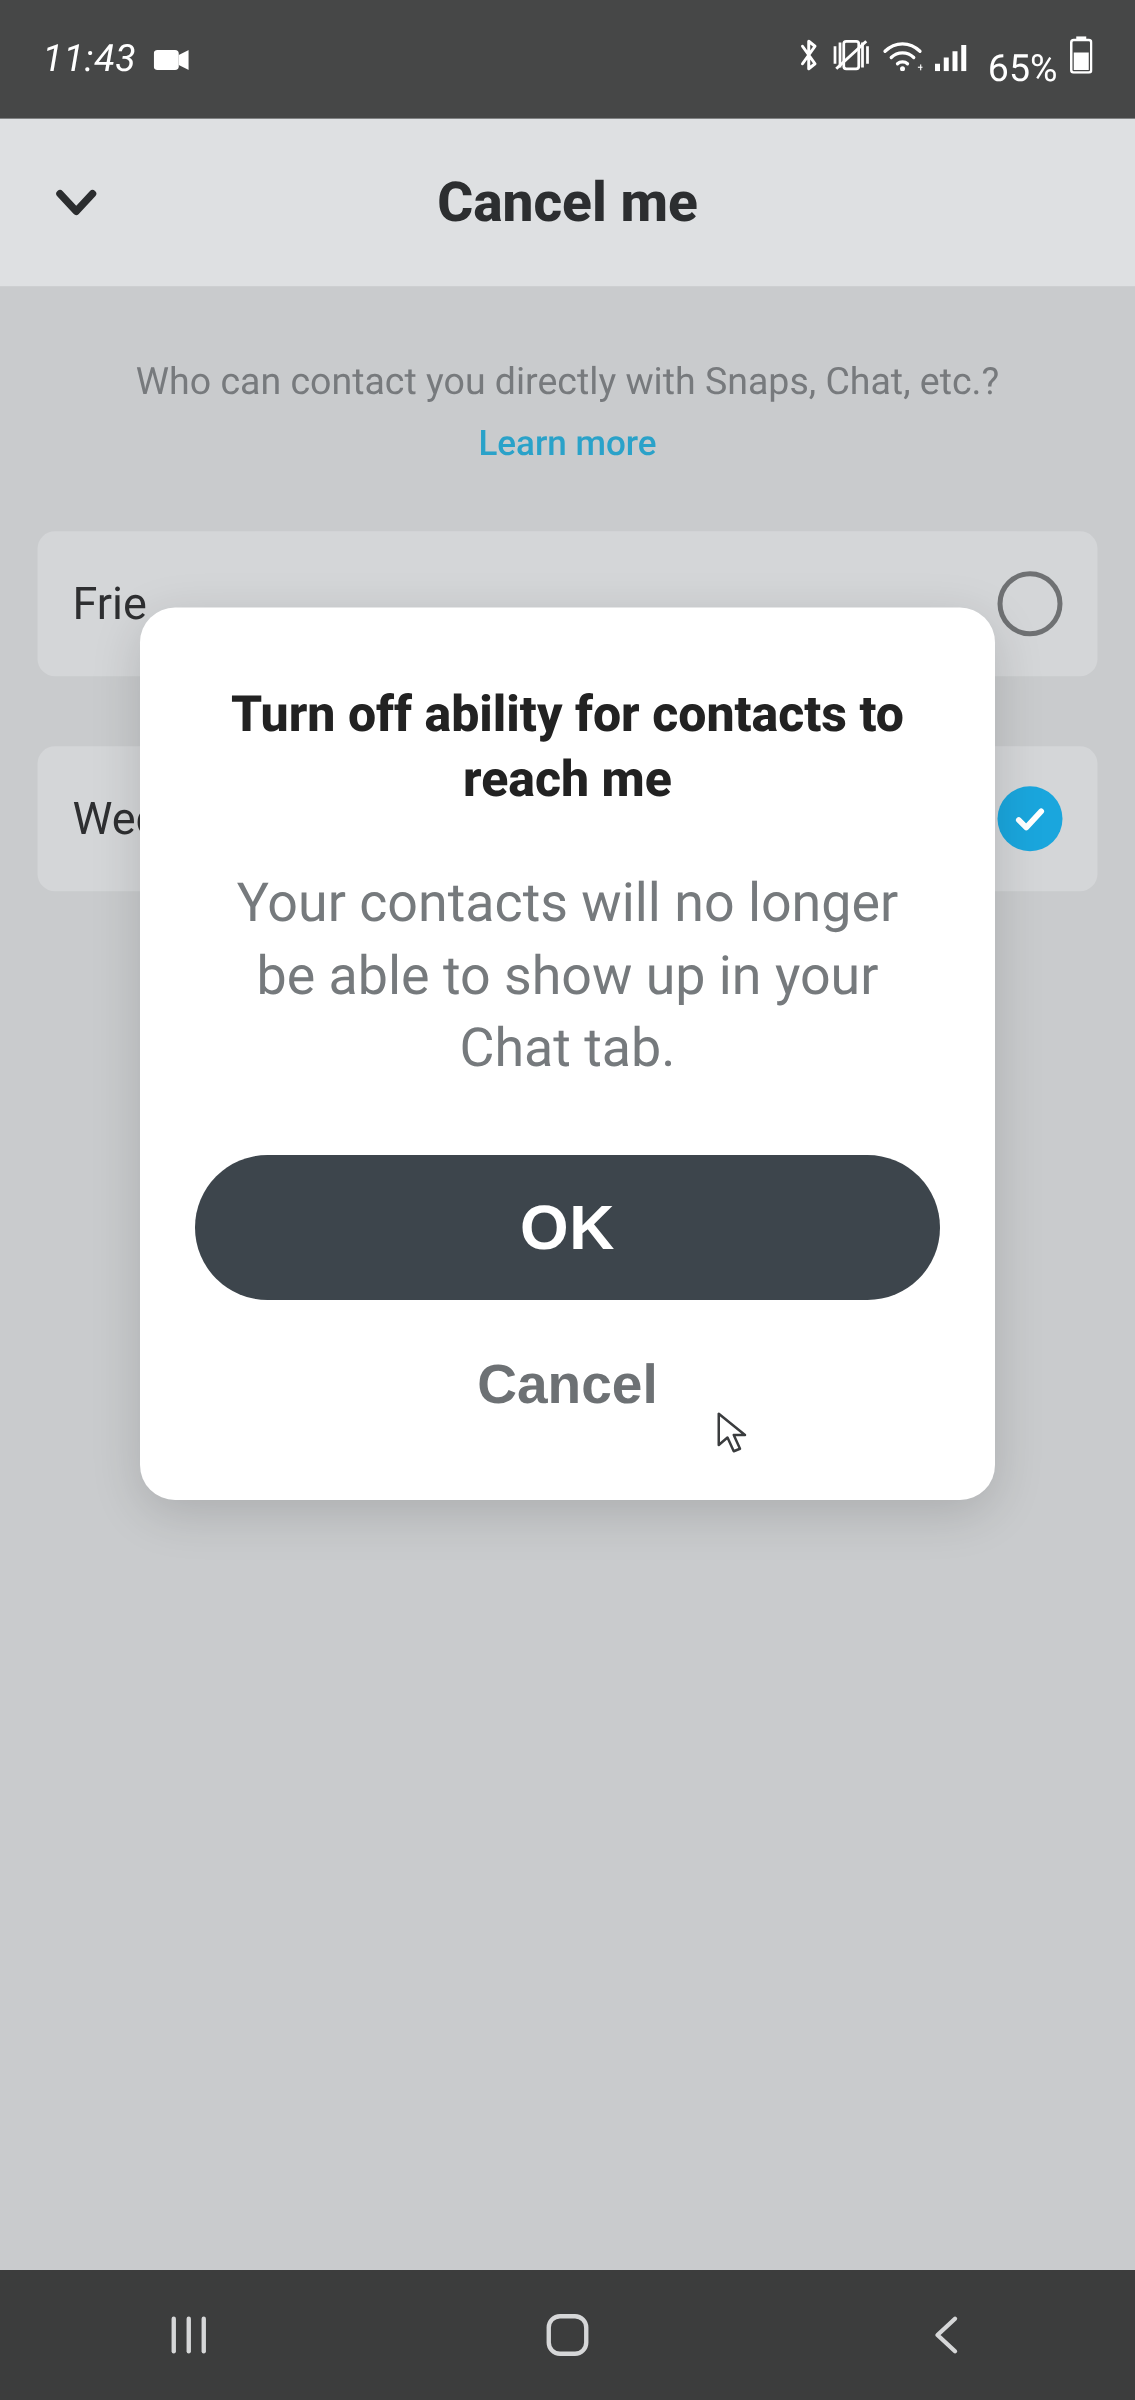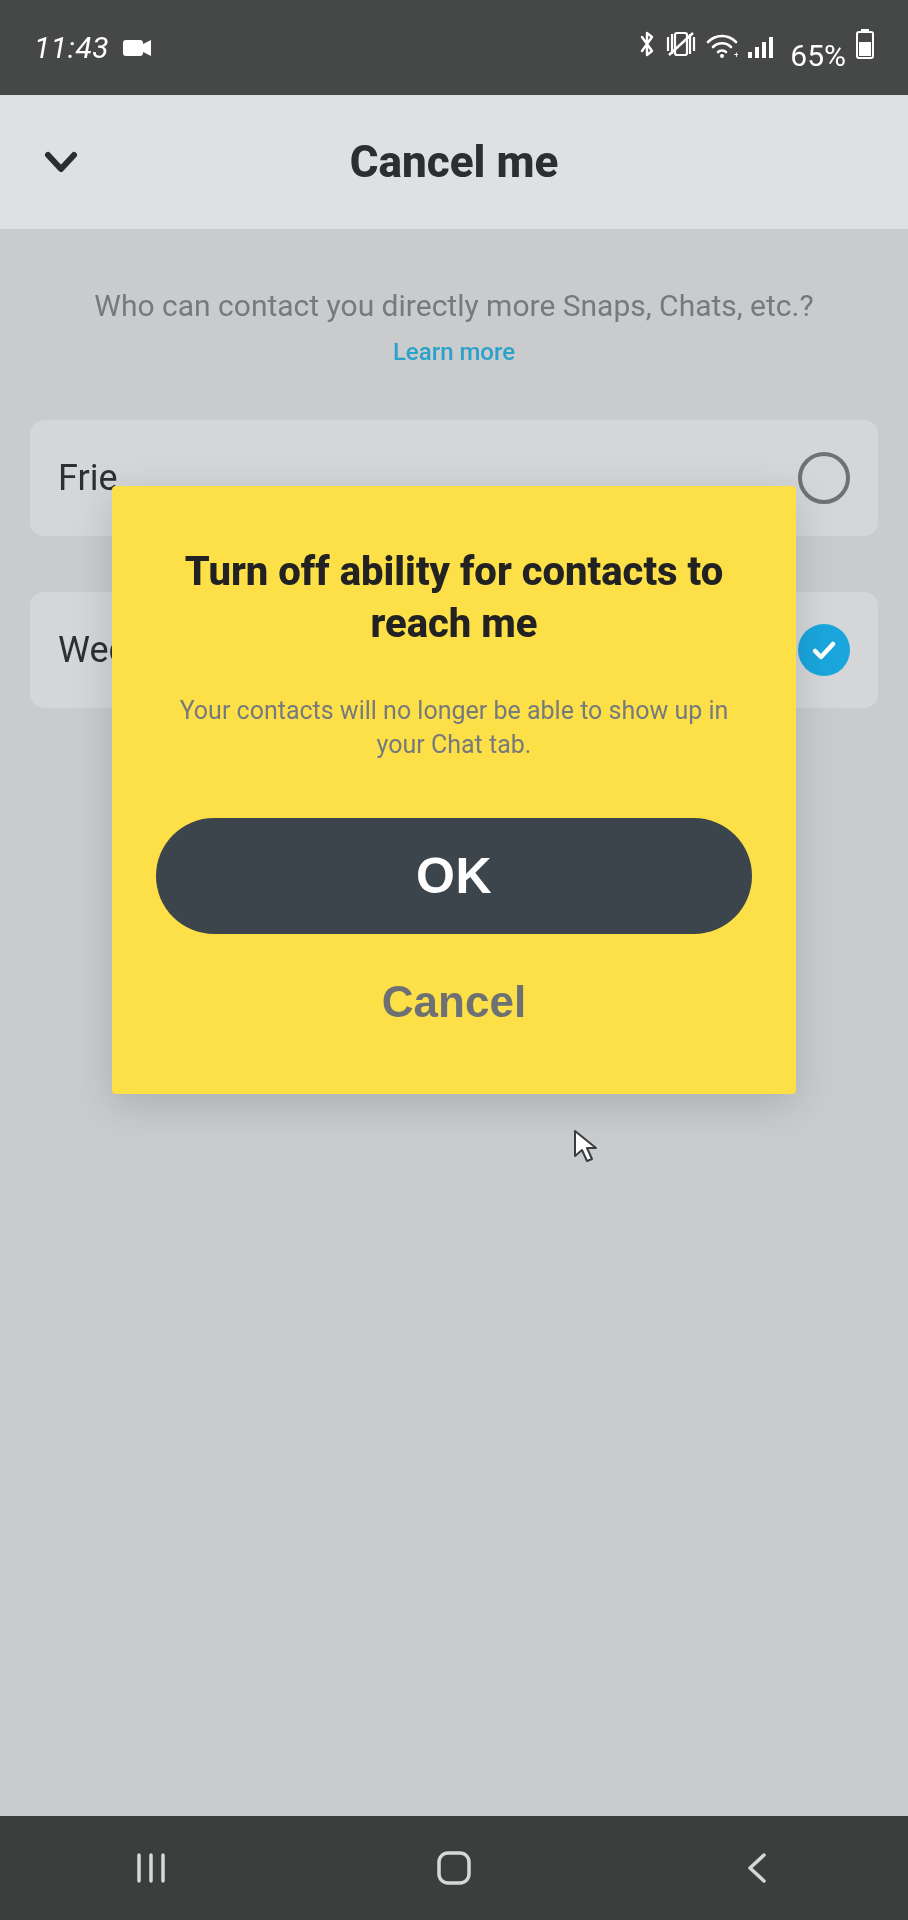--- a/index.html
+++ b/index.html
@@ -66,21 +66,21 @@
     text-align: center;
     color: #777a7d;
     font-size: 30px;
     padding: 0 40px;
     line-height: 1.45;
   }
   .learn-more {
     display: block;
     text-align: center;
     color: #2aa2c9;
-    font-size: 24px;
+    font-size: 28px;
     margin-top: 10px;
     font-weight: 500;
   }
 
   .option-list { margin-top: 54px; padding: 0 30px; }
   .option {
     background: #d4d6d8;
     border-radius: 14px;
     height: 116px;
     display: flex;
@@ -109,36 +109,36 @@
   .overlay {
     position: absolute;
     inset: 0;
     background: rgba(0,0,0,0);
   }
   .modal {
     position: absolute;
     left: 112px;
     top: 486px;
     width: 684px;
-    background: #fde047;
-    border-radius: 4px;
+    background: #ffffff;
+    border-radius: 28px;
     padding: 60px 44px 44px 44px;
     box-shadow: 0 10px 40px rgba(0,0,0,0.15);
   }
   .modal-title {
     font-size: 40px;
     font-weight: 800;
     color: #222;
     text-align: center;
     line-height: 1.3;
     padding: 0 10px;
   }
   .modal-body {
     margin-top: 44px;
-    font-size: 25px;
+    font-size: 43px;
     color: #767a7d;
     text-align: center;
     line-height: 1.35;
     padding: 0 10px;
   }
   .modal-body p + p { margin-top: 44px; }
   .ok-btn {
     margin-top: 56px;
     width: 100%;
     height: 116px;
@@ -239,21 +239,21 @@
 <div class="header">
   <div class="back">
     <svg width="42" height="42" viewBox="0 0 42 42">
         <path d="M8 14 L21 28 L34 14" stroke="#2b2d2f" stroke-width="6" fill="none" stroke-linecap="round" stroke-linejoin="round"></path>
       </svg>
   </div>
   <div class="header-title">Cancel me</div>
 </div>
 
 <div class="content">
-  <div class="subtitle">Who can contact you directly more Snaps, Chats, etc.?</div>
+  <div class="subtitle">Who can contact you directly with Snaps, Chat, etc.?</div>
   <a class="learn-more">Learn more</a>
 
   <div class="option-list">
     <div class="option">
       <span class="option-label">Frie</span>
       <span class="radio-empty"></span>
     </div>
     <div class="option">
       <span class="option-label">Wed</span>
       <span class="radio-checked">

